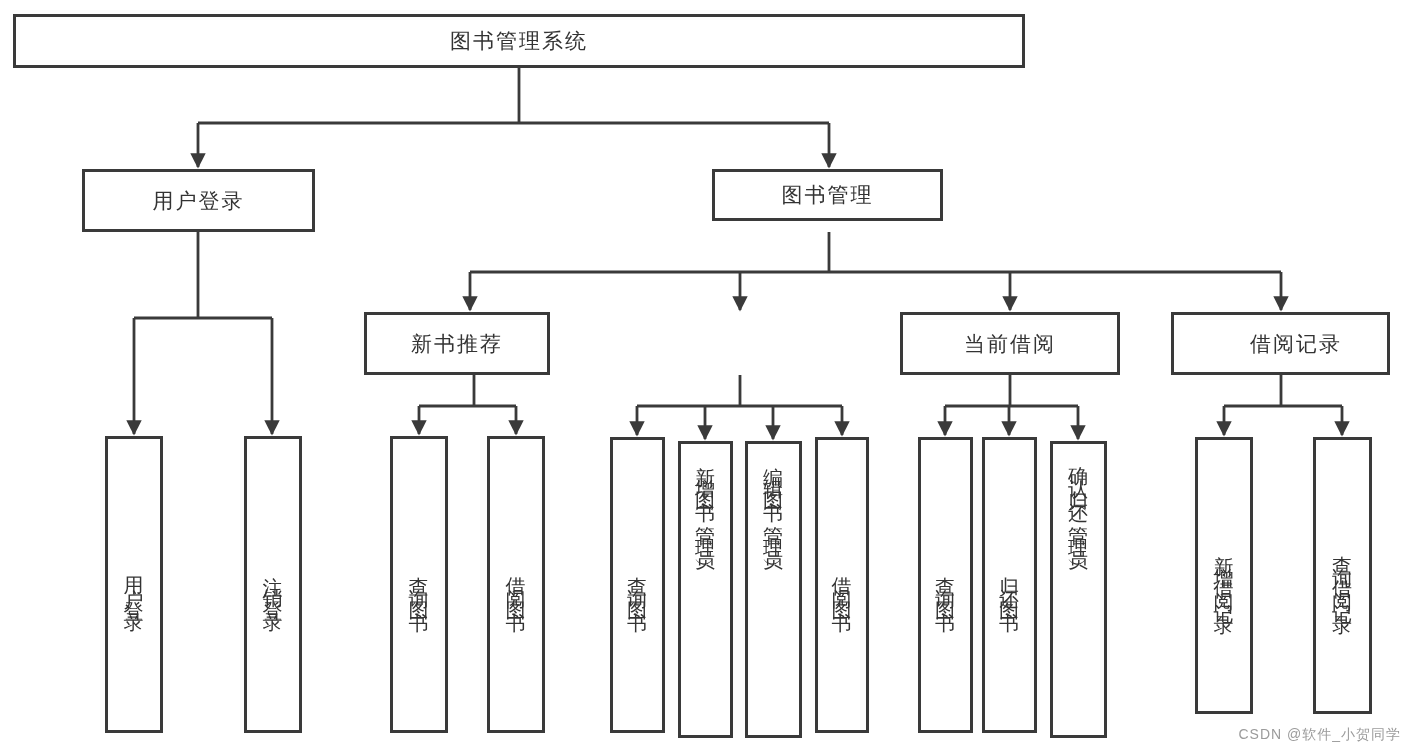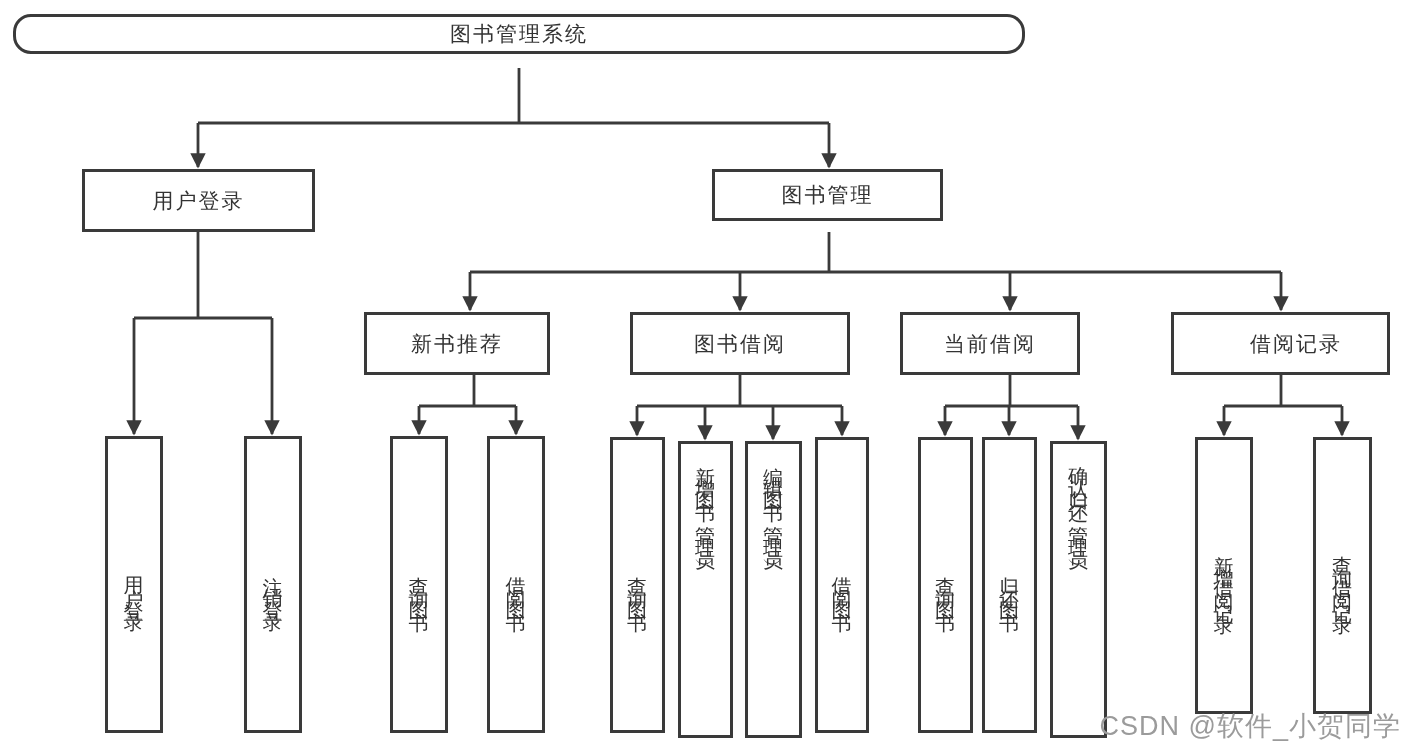--- a/index.html
+++ b/index.html
@@ -49,21 +49,21 @@
     white-space: nowrap;
   }
   .leaf.top-align {
     align-items: flex-start;
     padding-top: 7px;
   }
   #watermark {
     position: absolute;
     right: 4px;
     bottom: 3px;
-    font-size: 27px;
+    font-size: 14px;
     letter-spacing: 1px;
     color: #9b9b9b;
     z-index: 3;
     white-space: nowrap;
   }
 </style>
 </head>
 <body>
 
 <div id="stage">
@@ -104,28 +104,27 @@
       <line x1="945" y1="406" x2="945" y2="435" marker-end="url(#arrow)"></line>
       <line x1="1009" y1="406" x2="1009" y2="435" marker-end="url(#arrow)"></line>
       <line x1="1078" y1="406" x2="1078" y2="439" marker-end="url(#arrow)"></line>
 
       <path d="M1281 375 V406 M1224 406 H1342"></path>
       <line x1="1224" y1="406" x2="1224" y2="435" marker-end="url(#arrow)"></line>
       <line x1="1342" y1="406" x2="1342" y2="435" marker-end="url(#arrow)"></line>
     </g>
   </svg>
 
-  <div class="box" style="left:13px; top:14px; width:1012px; height:40px;border-radius:18px;">图书管理系统</div>
+  <div class="box" style="left:13px; top:14px; width:1012px; height:54px;">图书管理系统</div>
 
   <div class="box" style="left:82px; top:169px; width:233px; height:63px;">用户登录</div>
   <div class="box" style="left:712px; top:169px; width:231px; height:52px;">图书管理</div>
 
   <div class="box" style="left:364px; top:312px; width:186px; height:63px;">新书推荐</div>
-  <div class="box" style="left:630px; top:312px; width:220px; height:63px;">图书借阅</div>
-  <div class="box" style="left:900px; top:312px; width:180px; height:63px;">当前借阅</div>
+  <div class="box" style="left:900px; top:312px; width:220px; height:63px;">当前借阅</div>
   <div class="box" style="left:1171px; top:312px; width:219px; height:63px;padding-left:31px;">借阅记录</div>
 
   <div class="leaf" style="left:105px; top:436px; width:58px; height:297px;">
     <span>用户登录</span>
   </div>
   <div class="leaf" style="left:244px; top:436px; width:58px; height:297px;">
     <span>注销登录</span>
   </div>
 
   <div class="leaf" style="left:390px; top:436px; width:58px; height:297px;">

